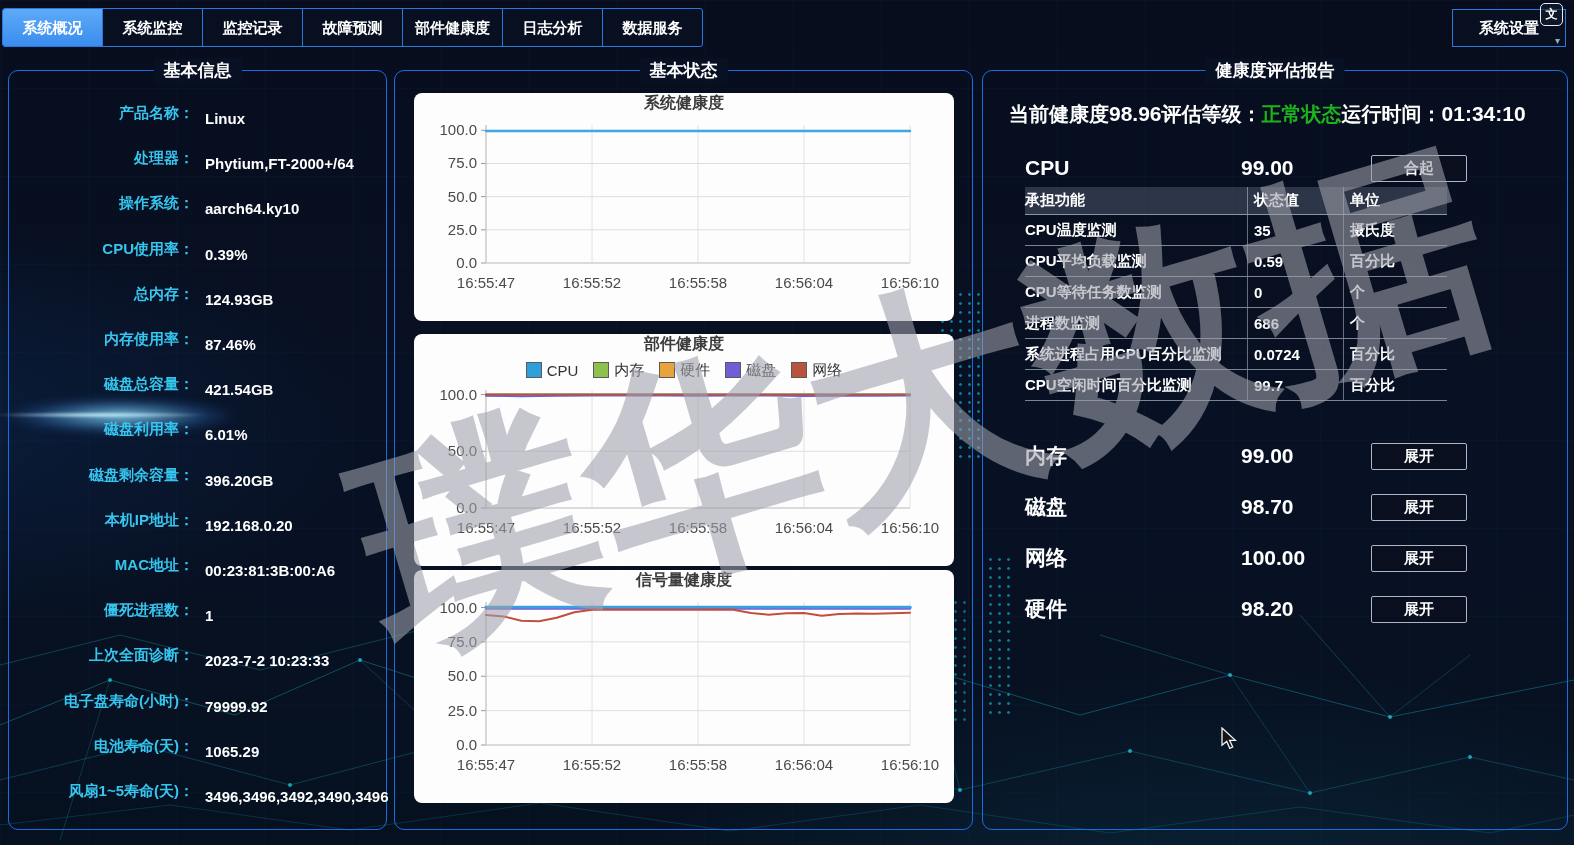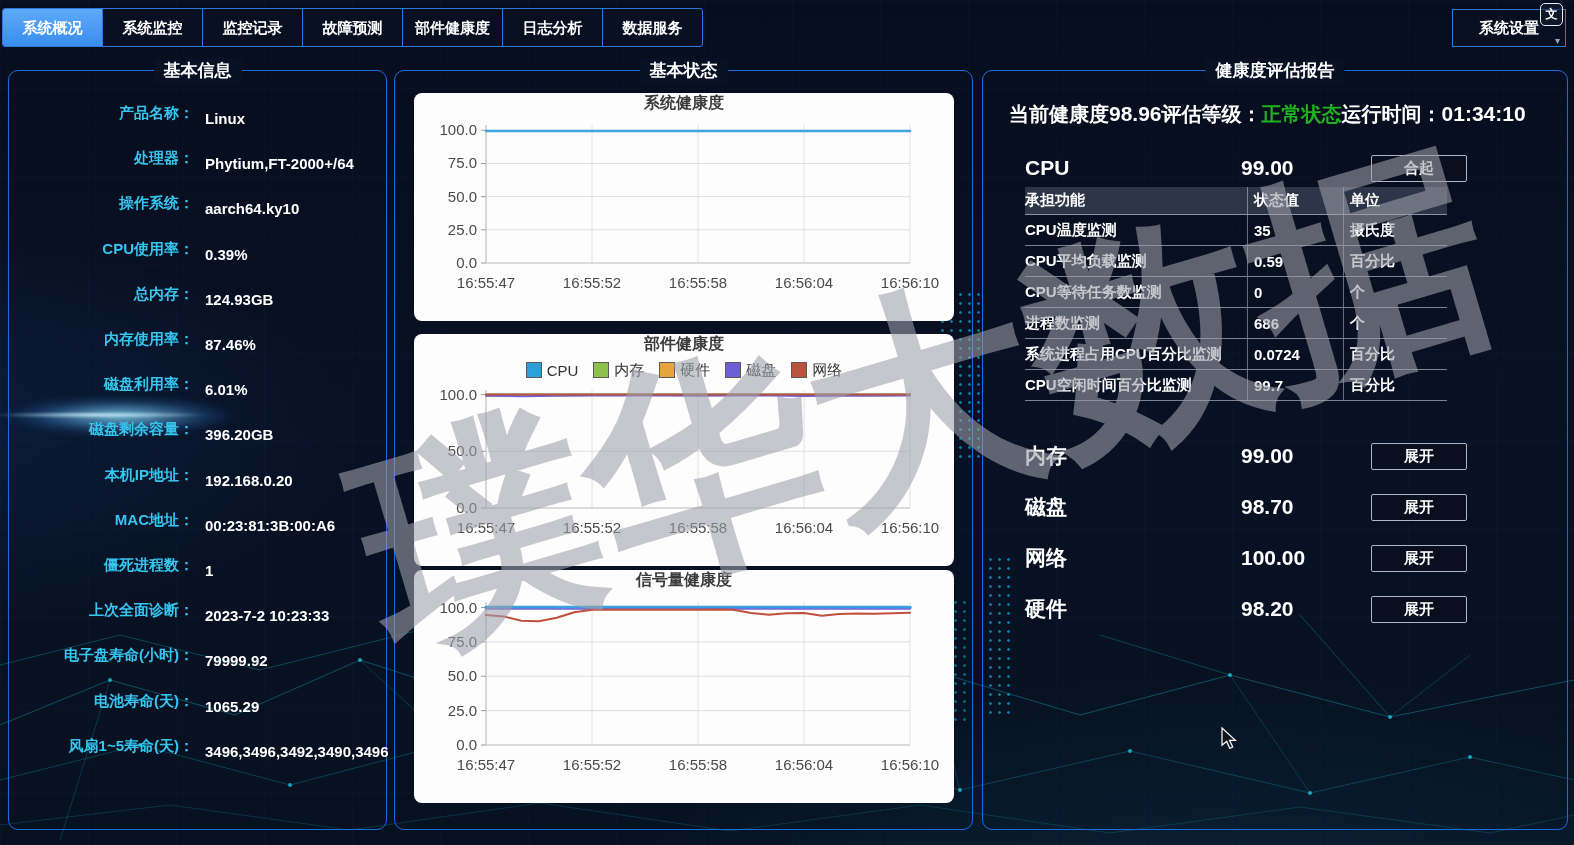--- a/index.html
+++ b/index.html
@@ -166,20 +166,24 @@
           <span class="info-label">CPU使用率：</span>
           <span class="info-value">0.39%</span>
         </div>
         <div class="info-row">
           <span class="info-label">总内存：</span>
           <span class="info-value">124.93GB</span>
         </div>
         <div class="info-row">
           <span class="info-label">内存使用率：</span>
           <span class="info-value">87.46%</span>
+        </div>
+        <div class="info-row">
+          <span class="info-label">磁盘总容量：</span>
+          <span class="info-value">421.54GB</span>
         </div>
         <div class="info-row">
           <span class="info-label">磁盘利用率：</span>
           <span class="info-value">6.01%</span>
         </div>
         <div class="info-row">
           <span class="info-label">磁盘剩余容量：</span>
           <span class="info-value">396.20GB</span>
         </div>
         <div class="info-row">

